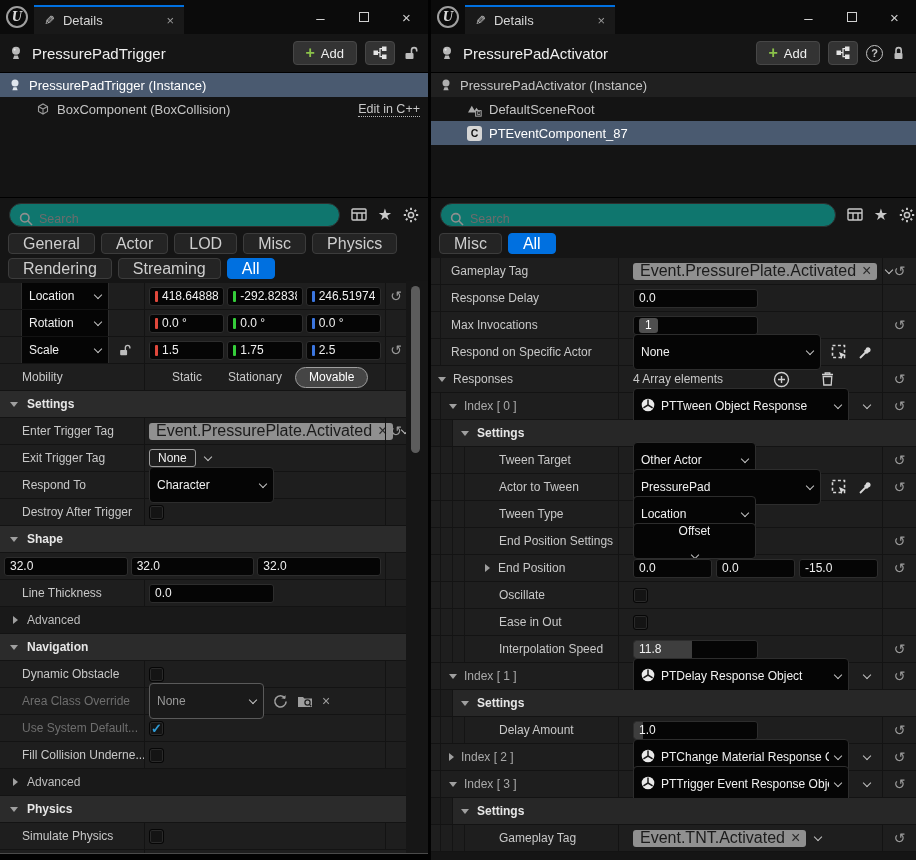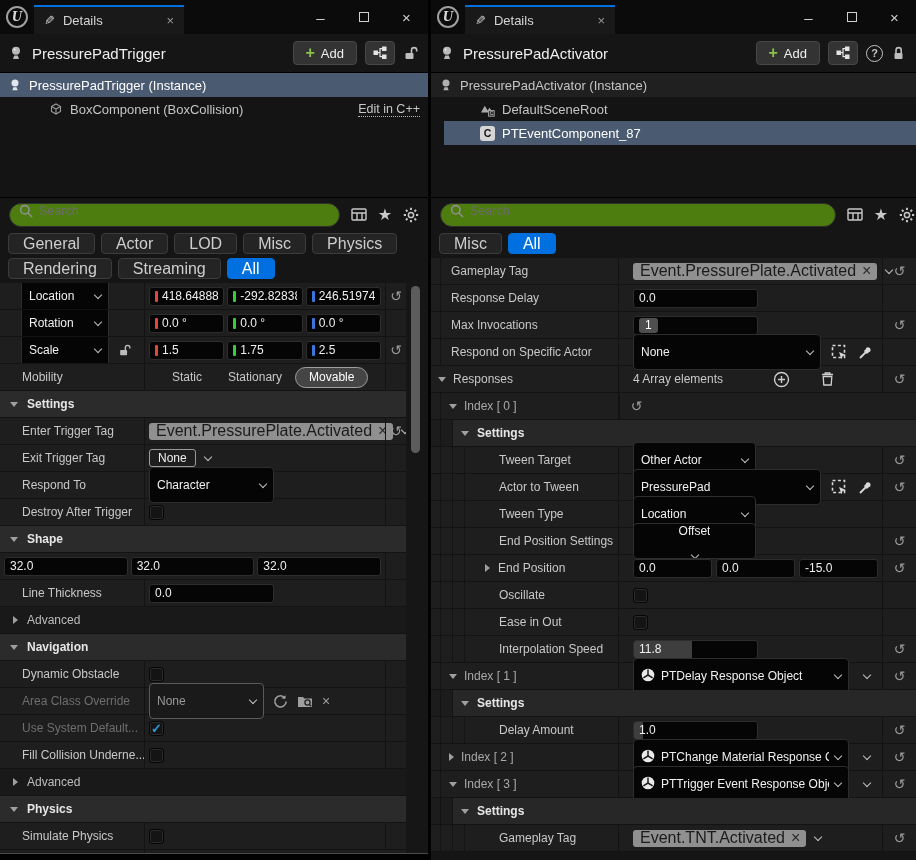--- a/index.html
+++ b/index.html
@@ -34,29 +34,29 @@
               display:flex; align-items:center; justify-content:center; }
   .help-circle { width:17px; height:17px; border:1.5px solid #c4c4c4; border-radius:50%; color:#c4c4c4;
                  font-size:11px; font-weight:bold; display:flex; align-items:center; justify-content:center; }
 
   
   .tree { height:126px; background:#141414; border-top:1px solid #000; border-bottom:1px solid #000; }
   .tree-row { height:24px; display:flex; align-items:center; gap:7px; font-size:13px;
               color:#c5c5c5; padding:0 8px; }
   .tree-row.sel { background:#4A5A70; color:#fff; }
   .tree-row.row1 { background:#202020; }
-  .tree-row.child { padding-left:36px;margin-left:13px; }
+  .tree-row.child { padding-left:36px; }
   .edit-link { margin-left:auto; color:#c8c8c8; border-bottom:1px dotted #b5b5b5; font-size:12.5px; }
   .c-badge { width:15px; height:15px; background:#d6d6d6; border-radius:3px; color:#141414;
              font-size:10.5px; font-weight:bold; display:flex; align-items:center; justify-content:center; flex:none; }
 
   
   .searchbar { height:33px; display:flex; align-items:center; gap:11px; padding:0 9px; }
-  .search-pill { flex:1; height:24px; border-radius:12px; background:#4d7c0f; border:1px solid #2e2e2e;
-                 display:flex; align-items:flex-start; gap:6px; padding:0 9px; min-width:0; }
+  .search-pill { flex:1; height:24px; border-radius:12px; background:#0f766e; border:1px solid #2e2e2e;
+                 display:flex; align-items:flex-end; gap:6px; padding:0 9px; min-width:0; }
   .search-pill input { flex:1; background:none; border:none; outline:none; color:#d0d0d0;
                        font:12.5px "Liberation Sans", sans-serif; min-width:0; }
   .search-pill input::placeholder { color:#6c6c6c; }
   .chips { display:flex; flex-wrap:wrap; gap:4px 6px; padding:2px 8px 4px; }
   .chip { height:21px; padding:0 14px; border-radius:4px; background:#242424; border:1px solid #3c3c3c;
           color:#cecece; font-size:16px; display:flex; align-items:center; }
   .chip.active { background:#0070E0; border-color:#0070E0; color:#fff; }
 
   
   .grid { font-size:12px; color:#c8c8c8; }
@@ -740,20 +740,34 @@
     </div>
 
     <div class="prow">
       <div class="pname-r">
           <span class="rail"></span>
         <span style="display:flex; align-items:center; gap:7px; padding-left:8px; color:#a9a9a9;">
           <span class="tri-d"></span>
           <span class="lbl">Index [ 0 ]</span>
         </span>
       </div>
+      <div class="pval-r">
+        <div class="combo" style="width:216px;">
+          <span class="sphere">
+            <svg width="14" height="14" viewBox="0 0 14 14">
+                <circle cx="7" cy="7" r="6.3" fill="#e9e9e9"></circle>
+                <path d="M7 7 V1.6 M7 7 L2.4 9.8 M7 7 L11.6 9.8" stroke="#1c1c1c" stroke-width="1.5" fill="none"></path>
+              </svg>
+          </span>
+          <span class="txt">PTTween Object Response</span>
+            <span class="chev"></span>
+        </div>
+        <span class="spacer"></span>
+        <span class="chev" style="margin-right:8px;"></span>
+      </div>
       <div class="prev-r">
           <span class="undo">↺</span>
         </div>
     </div>
 
     <div class="phead-row">
       <span class="rail"></span>
         <span class="rail2"></span>
       <div class="phead-body">
           <span class="tri-d"></span>

